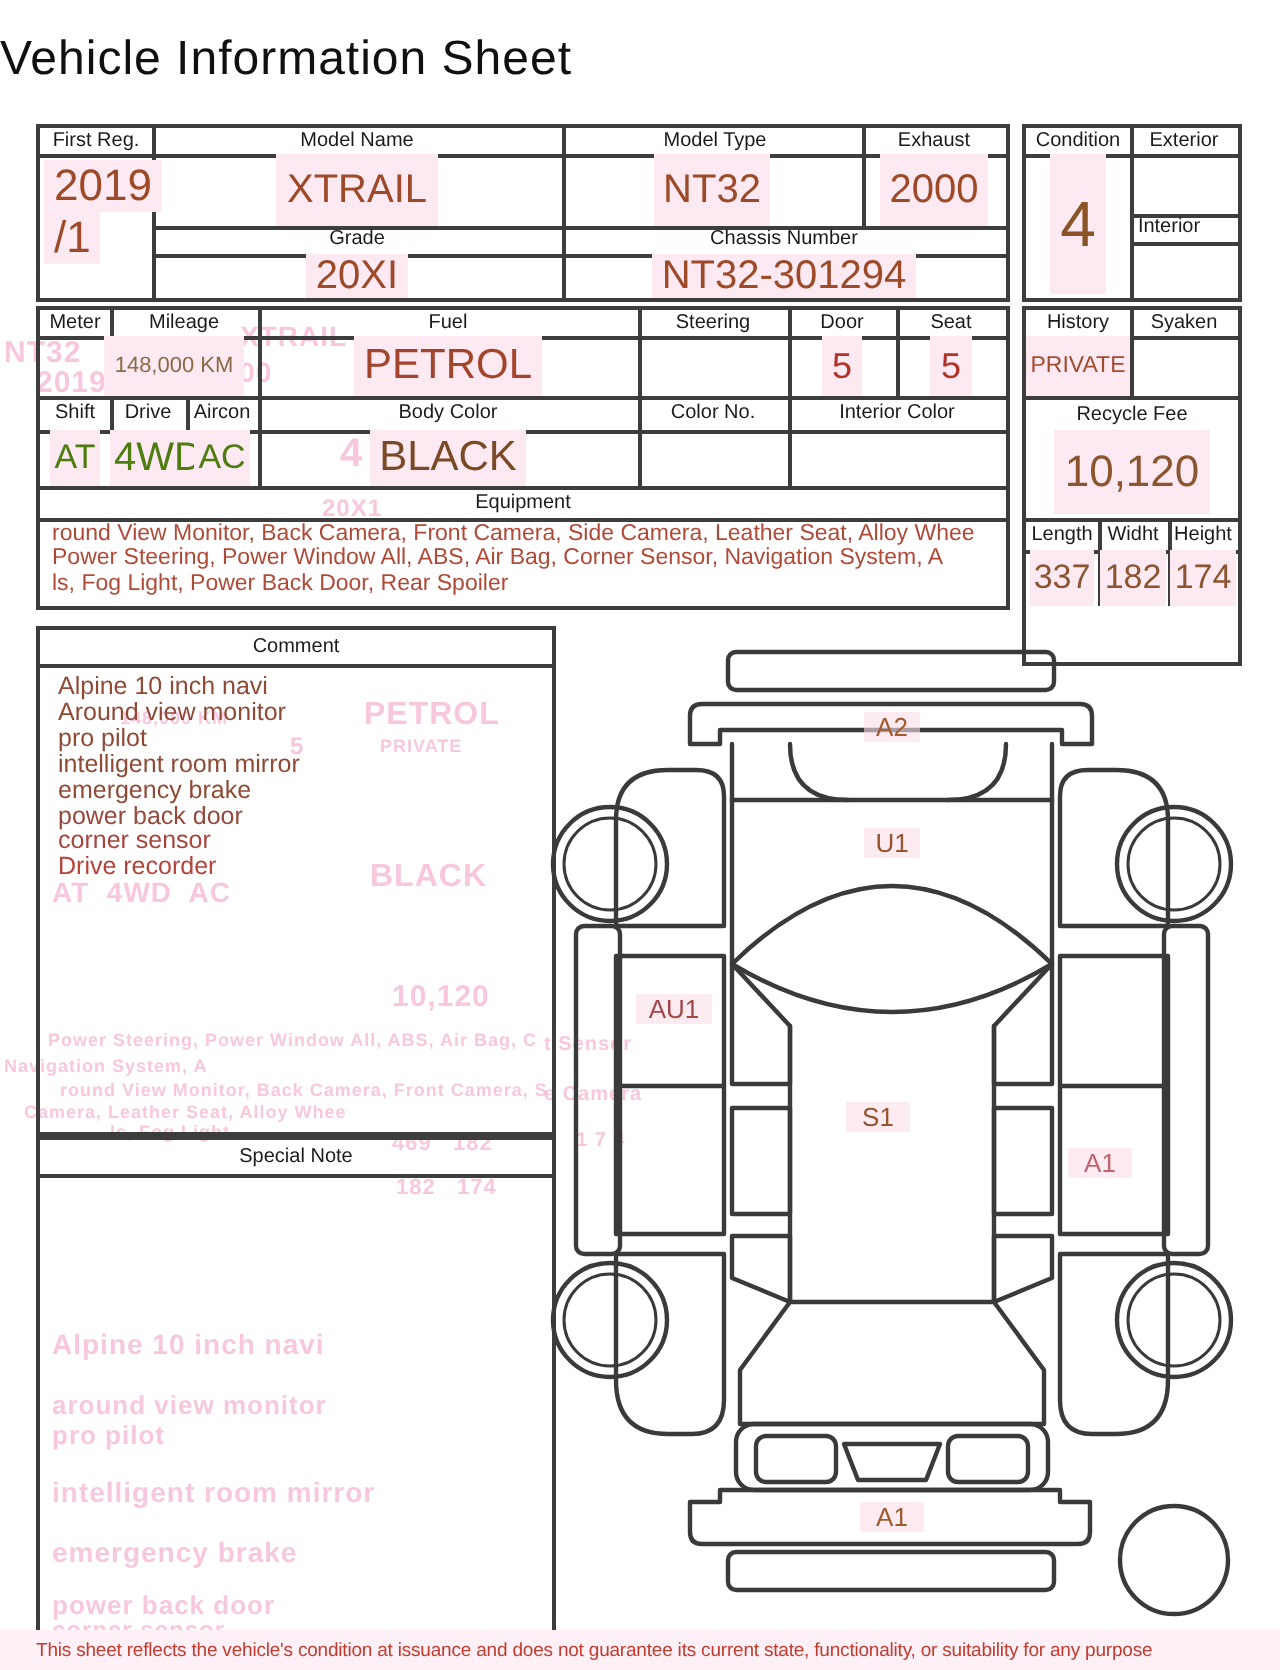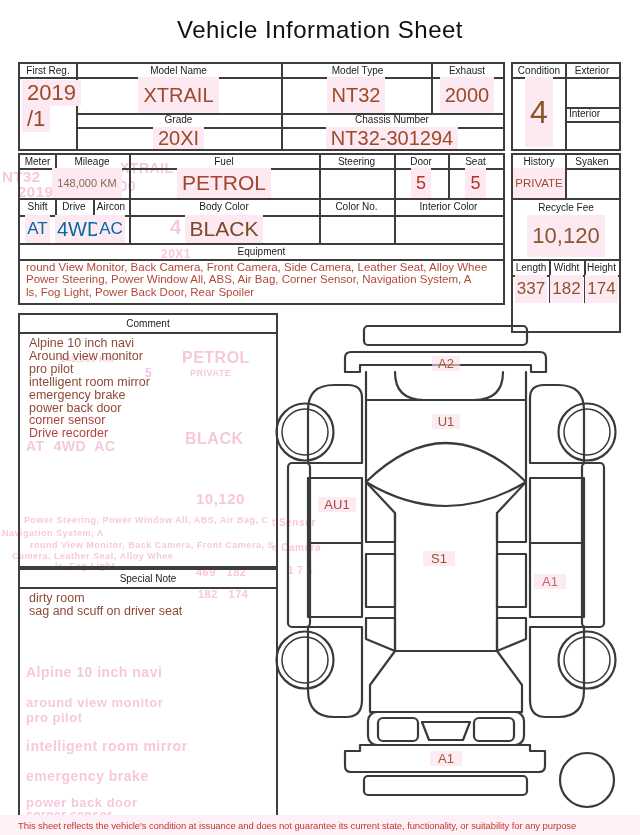--- a/index.html
+++ b/index.html
@@ -1,27 +1,27 @@
 <!DOCTYPE html>
 <html><head>
 <meta charset="utf-8">
 <style>
   html,body{margin:0;padding:0;background:#fff}
   .sheet{position:relative;width:640px;height:835px;background:#ffffff;
          font-family:"Liberation Sans",sans-serif;overflow:hidden}
-  .title{position:absolute;left:0;right:0;top:16px;text-align:center;
+  .title{position:absolute;left:0;right:0;top:16px;
          font-size:24px;color:#101010;letter-spacing:.5px}
   .box{position:absolute;border:2px solid #3d3d3d;box-sizing:border-box;background:transparent}
   .vl,.hl{position:absolute;background:#3d3d3d}
   .vl{width:1.8px}
   .hl{height:1.8px}
   .cell{position:absolute;text-align:center;white-space:nowrap;overflow:visible}
   .hdr{font-size:10px;color:#1b1b1b}
   .pv{background:#fce9f2;padding:0 5px;display:inline-block}
-  .brown2{color:#0369a1}
+  .brown2{color:#4d7c0f}
   .red{color:#b23228}
   .ghostlayer{position:absolute;left:0;top:0;width:640px;height:835px;z-index:0}
   .ghost{position:absolute;color:#f190bd;opacity:.5;font-weight:700;
          white-space:pre;letter-spacing:.5px;filter:blur(.2px)}
   .fg{position:relative;z-index:1}
   .lines{position:absolute;left:9px;top:22px;text-align:left;font-size:12.5px;line-height:12.9px}
   .equip{position:absolute;left:6px;top:106px;text-align:left;font-size:11.5px;
          line-height:12.4px;color:#b04a38;white-space:nowrap}
   .footer-band{position:absolute;left:0;top:815px;width:640px;height:20px;background:#fdf0f6}
   .footer{position:absolute;left:18px;top:820px;font-size:9.5px;color:#c23b2f;
@@ -183,24 +183,20 @@
         <div style="color: rgb(143, 74, 54);">emergency brake</div>
         <div style="color: rgb(150, 72, 58);">power back door</div>
         <div style="color: rgb(168, 68, 60);">corner sensor</div>
         <div style="color: rgb(181, 66, 58);">Drive recorder</div>
       </div>
   </div>
 
   <div class="box" style="left:18px;top:568px;width:260px;height:250px">
     <div class="hl" style="left:0;top:17px;width:256px"></div>
     <div class="cell hdr" style="left:0;top:0;width:256px;line-height:17px">Special Note</div>
-    <div class="lines" id="special-note-lines">
-        <div style="color: rgb(143, 74, 54);">dirty room</div>
-        <div style="color: rgb(143, 74, 54);">sag and scuff on driver seat</div>
-      </div>
   </div>
 
   <svg class="fg" style="position:absolute;left:272px;top:310px" width="368" height="510" viewBox="0 0 368 510">
     <g stroke="#3a3a3a" stroke-width="2.2" fill="none" stroke-linejoin="round" stroke-linecap="round">
 
       <rect x="92" y="16" width="163" height="19" rx="4"></rect>
       <path d="M73,62 V48 Q73,42 79,42 H268 Q274,42 274,48 V62 H259 V55 H88 V62 Z"></path>
       <path d="M94,62 V90 H254 V62"></path>
       <path d="M123,62 Q123,90 152,90"></path>
       <path d="M231,62 Q231,90 202,90"></path>

